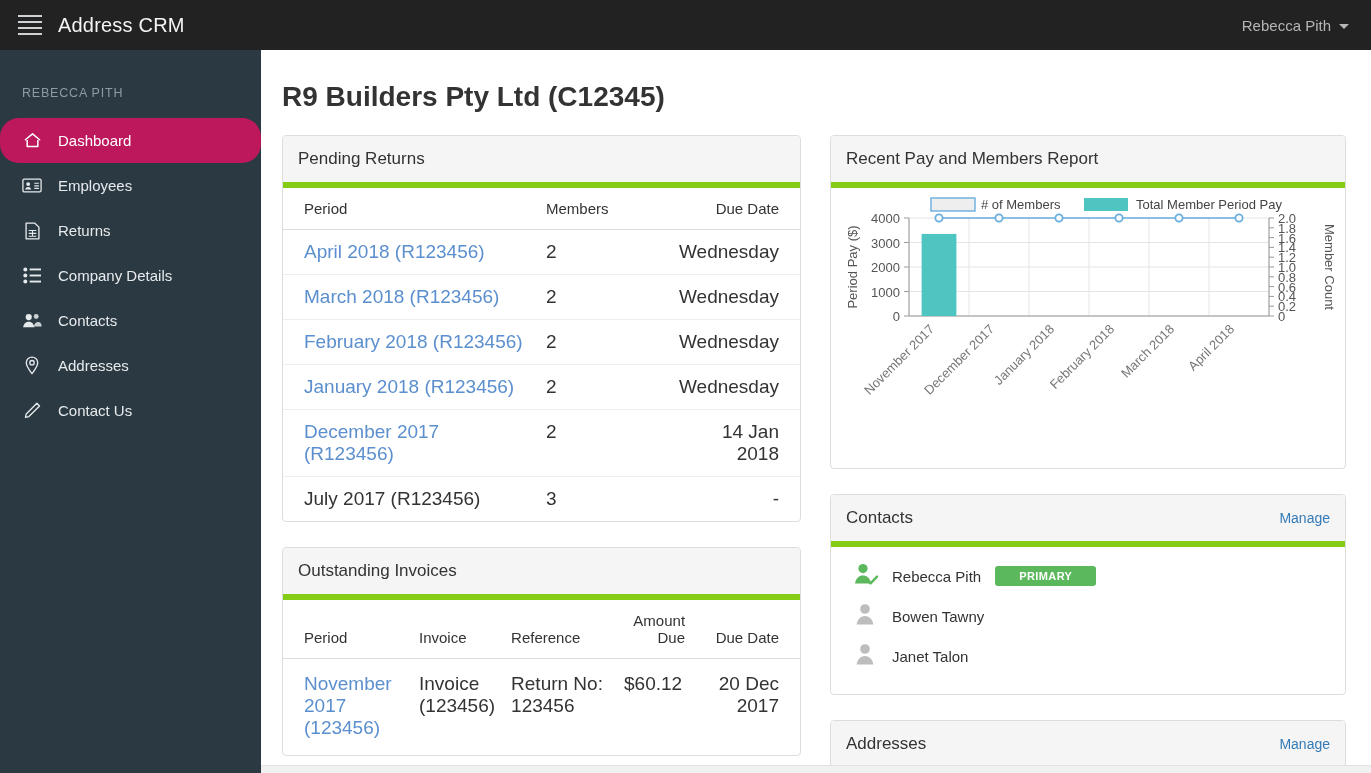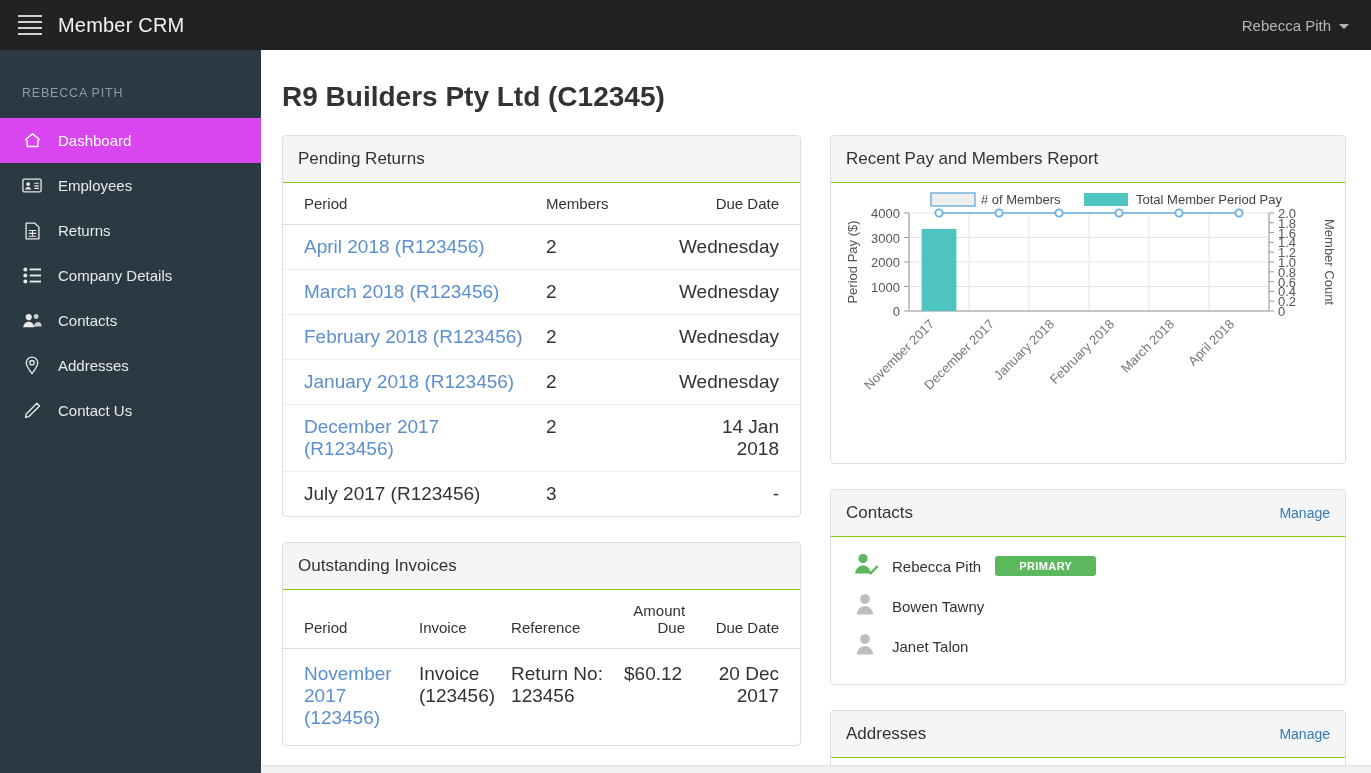--- a/index.html
+++ b/index.html
@@ -53,21 +53,21 @@
     color: #8d9ba3; font-size: 12.5px;
     letter-spacing: .8px;
     padding: 36px 0 18px 22px;
   }
   .nav-item {
     display: flex; align-items: center;
     height: 45px; padding-left: 22px;
     color: #e7eaec; font-size: 15px;
     cursor: pointer; gap: 16px;
   }
-  .nav-item.active { background: #d946ef; color: #ffffff; }
+  .nav-item.active { background: #be185d; color: #ffffff; border-radius: 19px; }
   .nav-item .ico {
     width: 20px; height: 20px;
     display: flex; align-items: center; justify-content: center;
     flex: 0 0 20px;
   }
   .nav-item .ico svg { display: block; }
 
   
   .content {
     position: absolute; top: 50px; left: 261px;
@@ -85,21 +85,21 @@
   .col-right { width: 516px; }
 
   .panel {
     border: 1px solid #dddddd;
     border-radius: 4px;
     background: #ffffff;
     margin-bottom: 25px;
   }
   .panel-head {
     background: #f5f5f5;
-    border-bottom: 1px solid #84cc16;
+    border-bottom: 6px solid #84cc16;
     border-radius: 3px 3px 0 0;
     padding: 13px 15px;
     font-size: 17px; color: #333333;
     display: flex; align-items: center;
   }
   .panel-head .manage {
     margin-left: auto; font-size: 14px;
     color: #337ab7; text-decoration: none; cursor: pointer;
   }
   .panel-body { padding: 0; }
@@ -170,21 +170,21 @@
 </head>
 <body>
 
 <div class="navbar">
   <div class="hamburger">
     <i></i>
       <i></i>
       <i></i>
       <i></i>
   </div>
-  <div class="brand">Member CRM</div>
+  <div class="brand">Address CRM</div>
   <div class="nav-right">
     <span>Rebecca Pith</span>
     <span class="caret-down"></span>
   </div>
 </div>
 
 <div class="sidebar">
   <div class="sidebar-user">REBECCA PITH</div>
 
   <div class="nav-item active">

